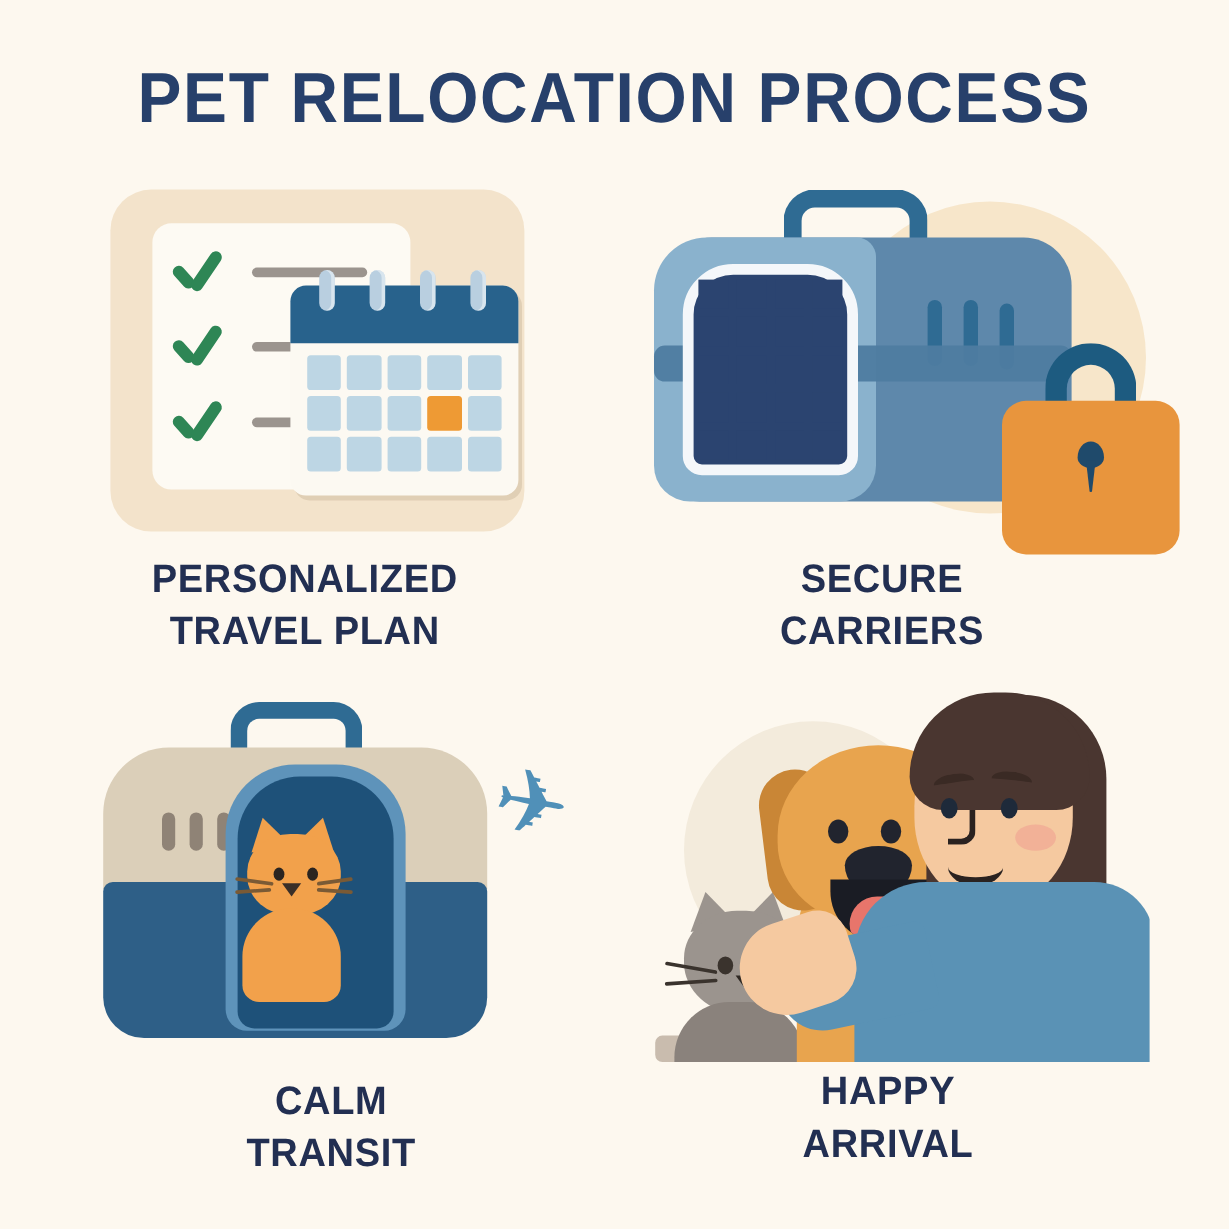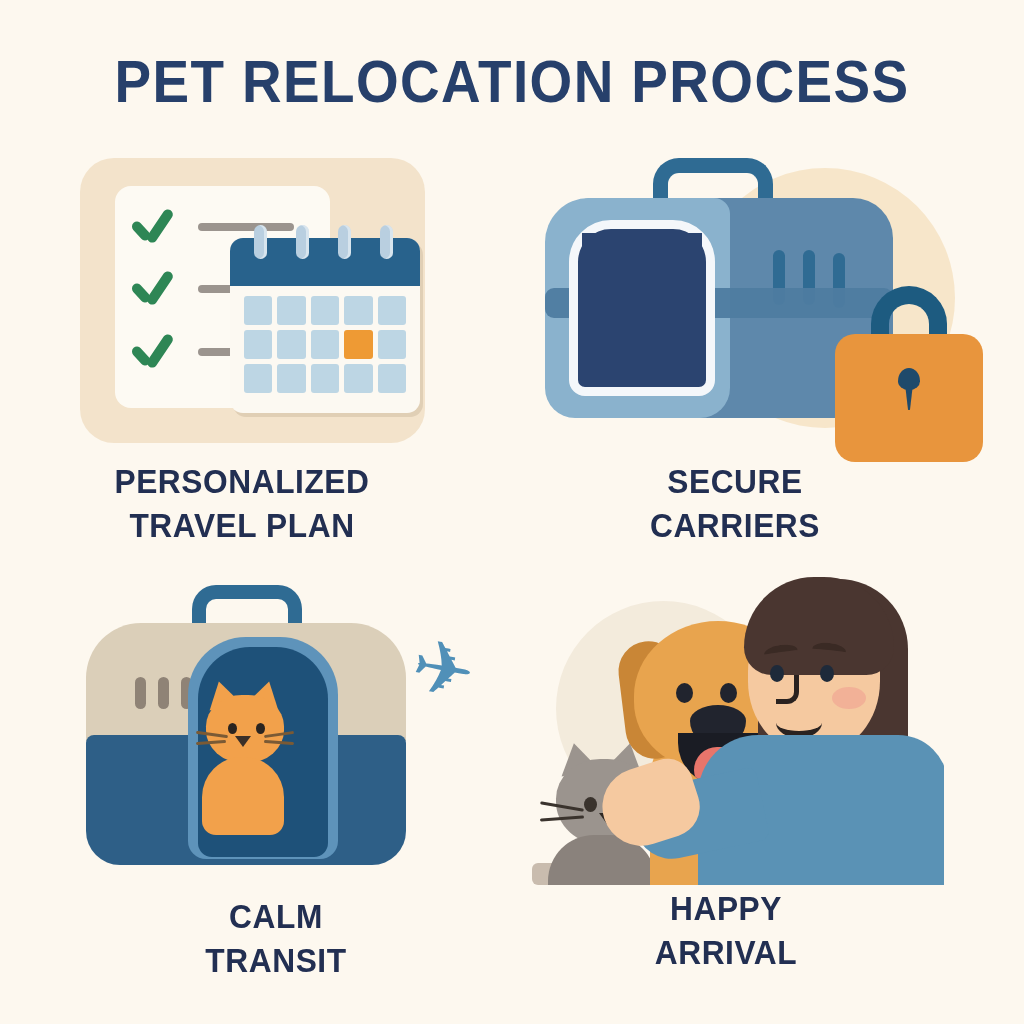--- a/index.html
+++ b/index.html
@@ -182,21 +182,21 @@
   .arm{position:absolute;background:#5A92B5;}
   .hand{position:absolute;width:96px;height:78px;background:#F5C9A0;border-radius:46px 30px 36px 46px;}
 </style>
 </head>
 <body>
 
 <div class="page">
 
   <div class="title">PET RELOCATION PROCESS</div>
 
-  <div class="cell" style="left:80px;top:158px;width:352px;height:400px;">
+  <div class="cell" style="left:92px;top:158px;width:352px;height:400px;">
 
     <div class="cell-art" style="left:0;top:0;width:345px;height:285px;">
       <div class="beige-card"></div>
       <div class="white-note"></div>
 
       <div class="chk" style="left:48px;top:45px;"></div>
       <div class="chk" style="left:48px;top:107px;"></div>
       <div class="chk" style="left:48px;top:170px;"></div>
 
       <div class="gline" style="left:118px;top:65px;width:96px;"></div>
@@ -309,21 +309,21 @@
 
       <div class="plane" style="left:332px;top:48px;">✈</div>
     </div>
 
     <div class="caption" style="top:310px;left:-14px;">
       <div>CALM</div>
       <div>TRANSIT</div>
     </div>
   </div>
 
-  <div class="cell" style="left:524px;top:565px;width:420px;height:430px;text-decoration:underline;">
+  <div class="cell" style="left:538px;top:565px;width:420px;height:430px;text-decoration:underline;">
 
     <div class="cell-art" style="left:0;top:0;width:420px;height:320px;overflow:hidden;">
       <div style="position:absolute;left:32px;top:36px;width:215px;height:215px;background:#F3EBDC;border-radius:50%;"></div>
       <div class="ground"></div>
 
       <div style="position:absolute;left:24px;top:178px;width:130px;height:130px;">
         <div class="gcat-ear" style="left:10px;top:0;transform:rotate(-12deg);"></div>
         <div class="gcat-ear" style="left:60px;top:0;transform:rotate(12deg);"></div>
         <div class="gcat-head" style="left:8px;top:16px;"></div>
         <div class="eye" style="left:36px;top:54px;width:13px;height:15px;background:#3A332D;"></div>

